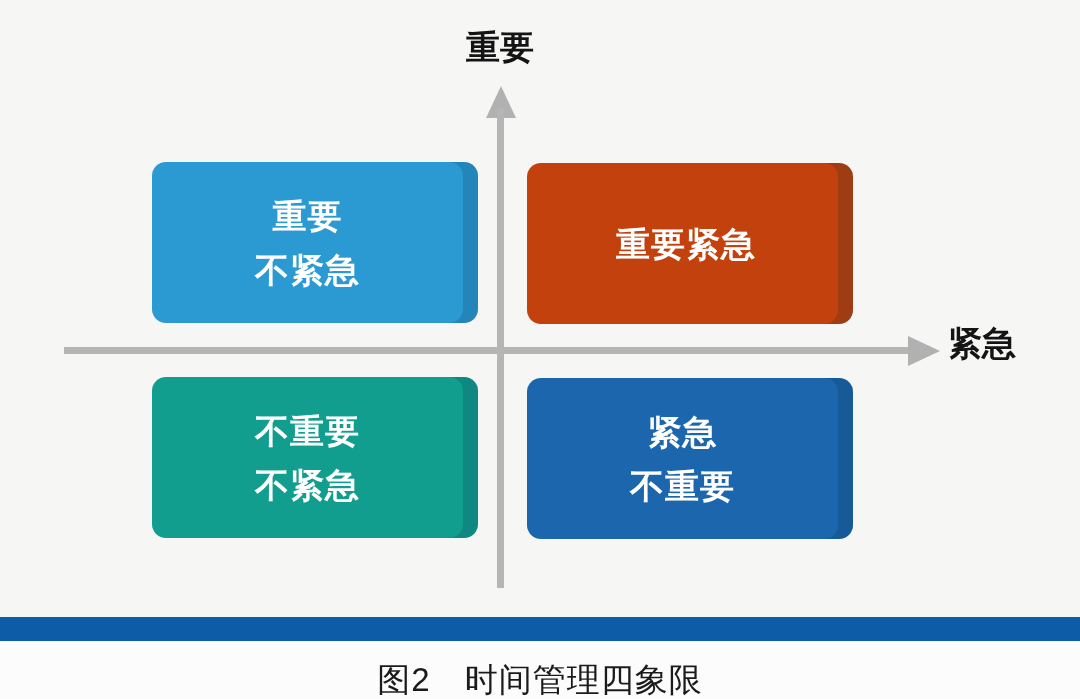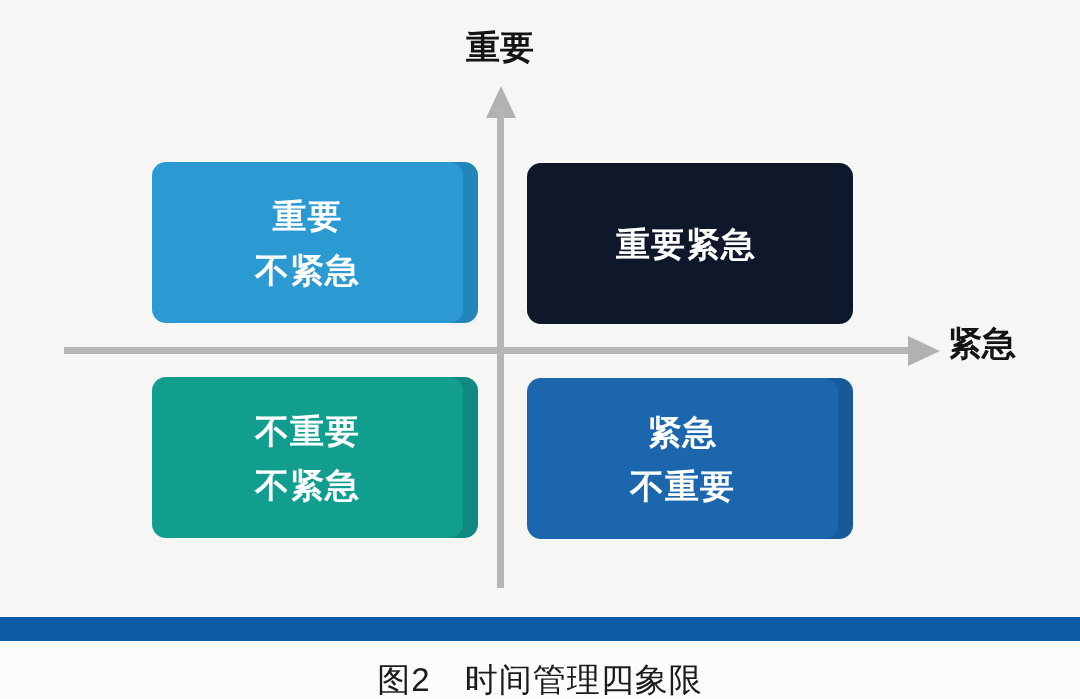--- a/index.html
+++ b/index.html
@@ -104,21 +104,21 @@
   <div class="tri-right"></div>
 
   <div class="axis-label y-axis-label">重要</div>
   <div class="axis-label x-axis-label">紧急</div>
 
   <div class="quad q-top-left" style="background-color: rgb(43, 154, 211);">
     <div class="line">重要</div>
     <div class="line">不紧急</div>
   </div>
 
-  <div class="quad q-top-right" style="background-color: #0f172a; padding-left: 7px;">
+  <div class="quad q-top-right" style="background-color: #c2410c; padding-left: 7px;">
     <div class="line">重要紧急</div>
   </div>
 
   <div class="quad q-bottom-left" style="background-color: rgb(18, 158, 143);">
     <div class="line">不重要</div>
     <div class="line">不紧急</div>
   </div>
 
   <div class="quad q-bottom-right" style="background-color: rgb(27, 102, 173);">
     <div class="line">紧急</div>

